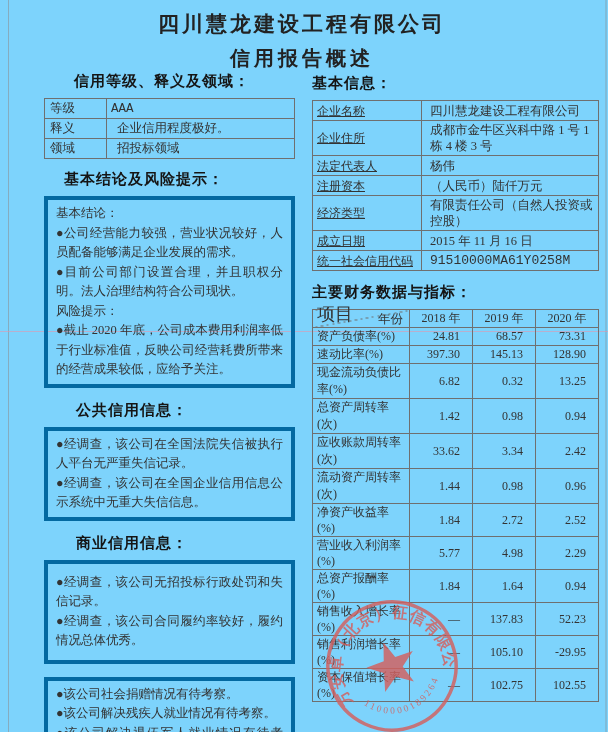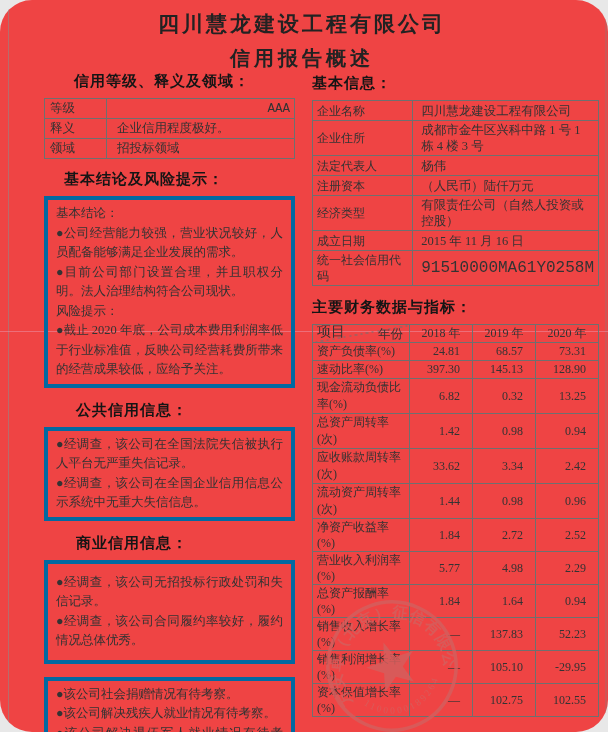--- a/index.html
+++ b/index.html
@@ -1,17 +1,17 @@
 <!DOCTYPE html>
 <html><head>
 <meta charset="utf-8">
 <style>
   html,body{margin:0;padding:0;background:#e8e8e8;}
-  .page{position:relative;width:608px;height:732px;margin:0 auto;background:#ef4444;
-        font-family:"Liberation Serif","DejaVu Serif",serif;color:#2e2e2e;overflow:hidden;border-radius:32px;}
+  .page{position:relative;width:608px;height:732px;margin:0 auto;background:#7dd3fc;
+        font-family:"Liberation Serif","DejaVu Serif",serif;color:#2e2e2e;overflow:hidden;}
   
   .edge-left{position:absolute;left:8px;top:0;width:1px;height:732px;background:rgba(140,140,140,.55);}
   .edge-right{position:absolute;right:1px;top:0;width:2px;height:732px;background:rgba(130,130,130,.28);}
   .artifact-pink{position:absolute;left:0;top:331px;width:608px;height:1px;background:rgba(235,145,165,.55);}
 
   .title-wrap{position:absolute;top:10px;left:0;width:604px;text-align:center;}
   .title-l1{font-size:21px;font-weight:bold;letter-spacing:3px;color:#222;}
   .title-l2{font-size:20px;font-weight:bold;letter-spacing:4px;color:#222;margin-top:7px;}
 
   .col-left{position:absolute;left:44px;top:72px;width:251px;}
@@ -20,45 +20,45 @@
   .sec-h{font-size:15px;font-weight:bold;color:#151515;letter-spacing:1px;margin:0 0 7px 0;}
   .ind30{margin-left:30px;} .ind20{margin-left:20px;} .ind32{margin-left:32px;}
 
   table{border-collapse:collapse;width:100%;}
   td{border:1px solid #6f6f6f;font-size:12.5px;color:#333;padding:1px 4px;vertical-align:middle;}
 
   
   .rating-tbl{margin-bottom:11px;}
   .rating-tbl td{height:15px;}
   .rating-tbl .lbl{width:52px;padding-left:5px;}
-  .rating-tbl .ctr{text-align:right;font-family:"Liberation Mono","DejaVu Sans Mono",monospace;}
+  .rating-tbl .ctr{text-align:left;font-family:"Liberation Mono","DejaVu Sans Mono",monospace;}
   .rating-tbl .val{padding-left:10px;}
 
   
   .txt-box{border:4px solid #0369a1;padding:4px 8px;font-size:12.5px;line-height:19.5px;
            text-align:justify;color:#333;margin-bottom:13px;}
   .txt-box p{margin:0;}
   .pad-top{padding-top:9px;padding-bottom:9px;}
 
   
   .basic-tbl{margin-bottom:12px;}
-  .basic-tbl .lbl{width:100px;font-size:12px;padding-left:4px;}
+  .basic-tbl .lbl{width:100px;font-size:12px;padding-left:4px;text-decoration:underline;}
   .basic-tbl td{height:17px;line-height:16px;}
   .basic-tbl .val{padding-left:8px;}
-  .code{font-family:"Liberation Mono","DejaVu Sans Mono",monospace;font-size:16px;letter-spacing:0;}
+  .code{font-family:"Liberation Mono","DejaVu Sans Mono",monospace;font-size:13px;letter-spacing:0;}
 
   
   .fin-tbl td{font-size:12px;height:17px;padding:0 3px;}
   .fin-tbl .item{padding-left:4px;width:104px;}
   .fin-tbl .num{text-align:right;padding-right:12px;width:50px;}
   .fin-tbl .yr{text-align:center;font-size:12px;}
   .corner{position:relative;height:27px;
           background-image:linear-gradient(to bottom right,transparent 49.4%,#6f6f6f 49.4%,#6f6f6f 50.6%,transparent 50.6%);}
   .corner .c-top{position:absolute;top:1px;right:6px;font-size:12.5px;}
-  .corner .c-bot{position:absolute;bottom:1px;left:4px;font-size:14px;}
+  .corner .c-bot{position:absolute;bottom:1px;left:4px;font-size:18px;}
 
   .seal-svg{position:absolute;left:317px;top:591px;transform:rotate(-20deg);opacity:.82;z-index:5;pointer-events:none;}
 </style>
 </head>
 <body>
 
 <div class="page">
 
   <div class="edge-left"></div>
   <div class="edge-right"></div>

